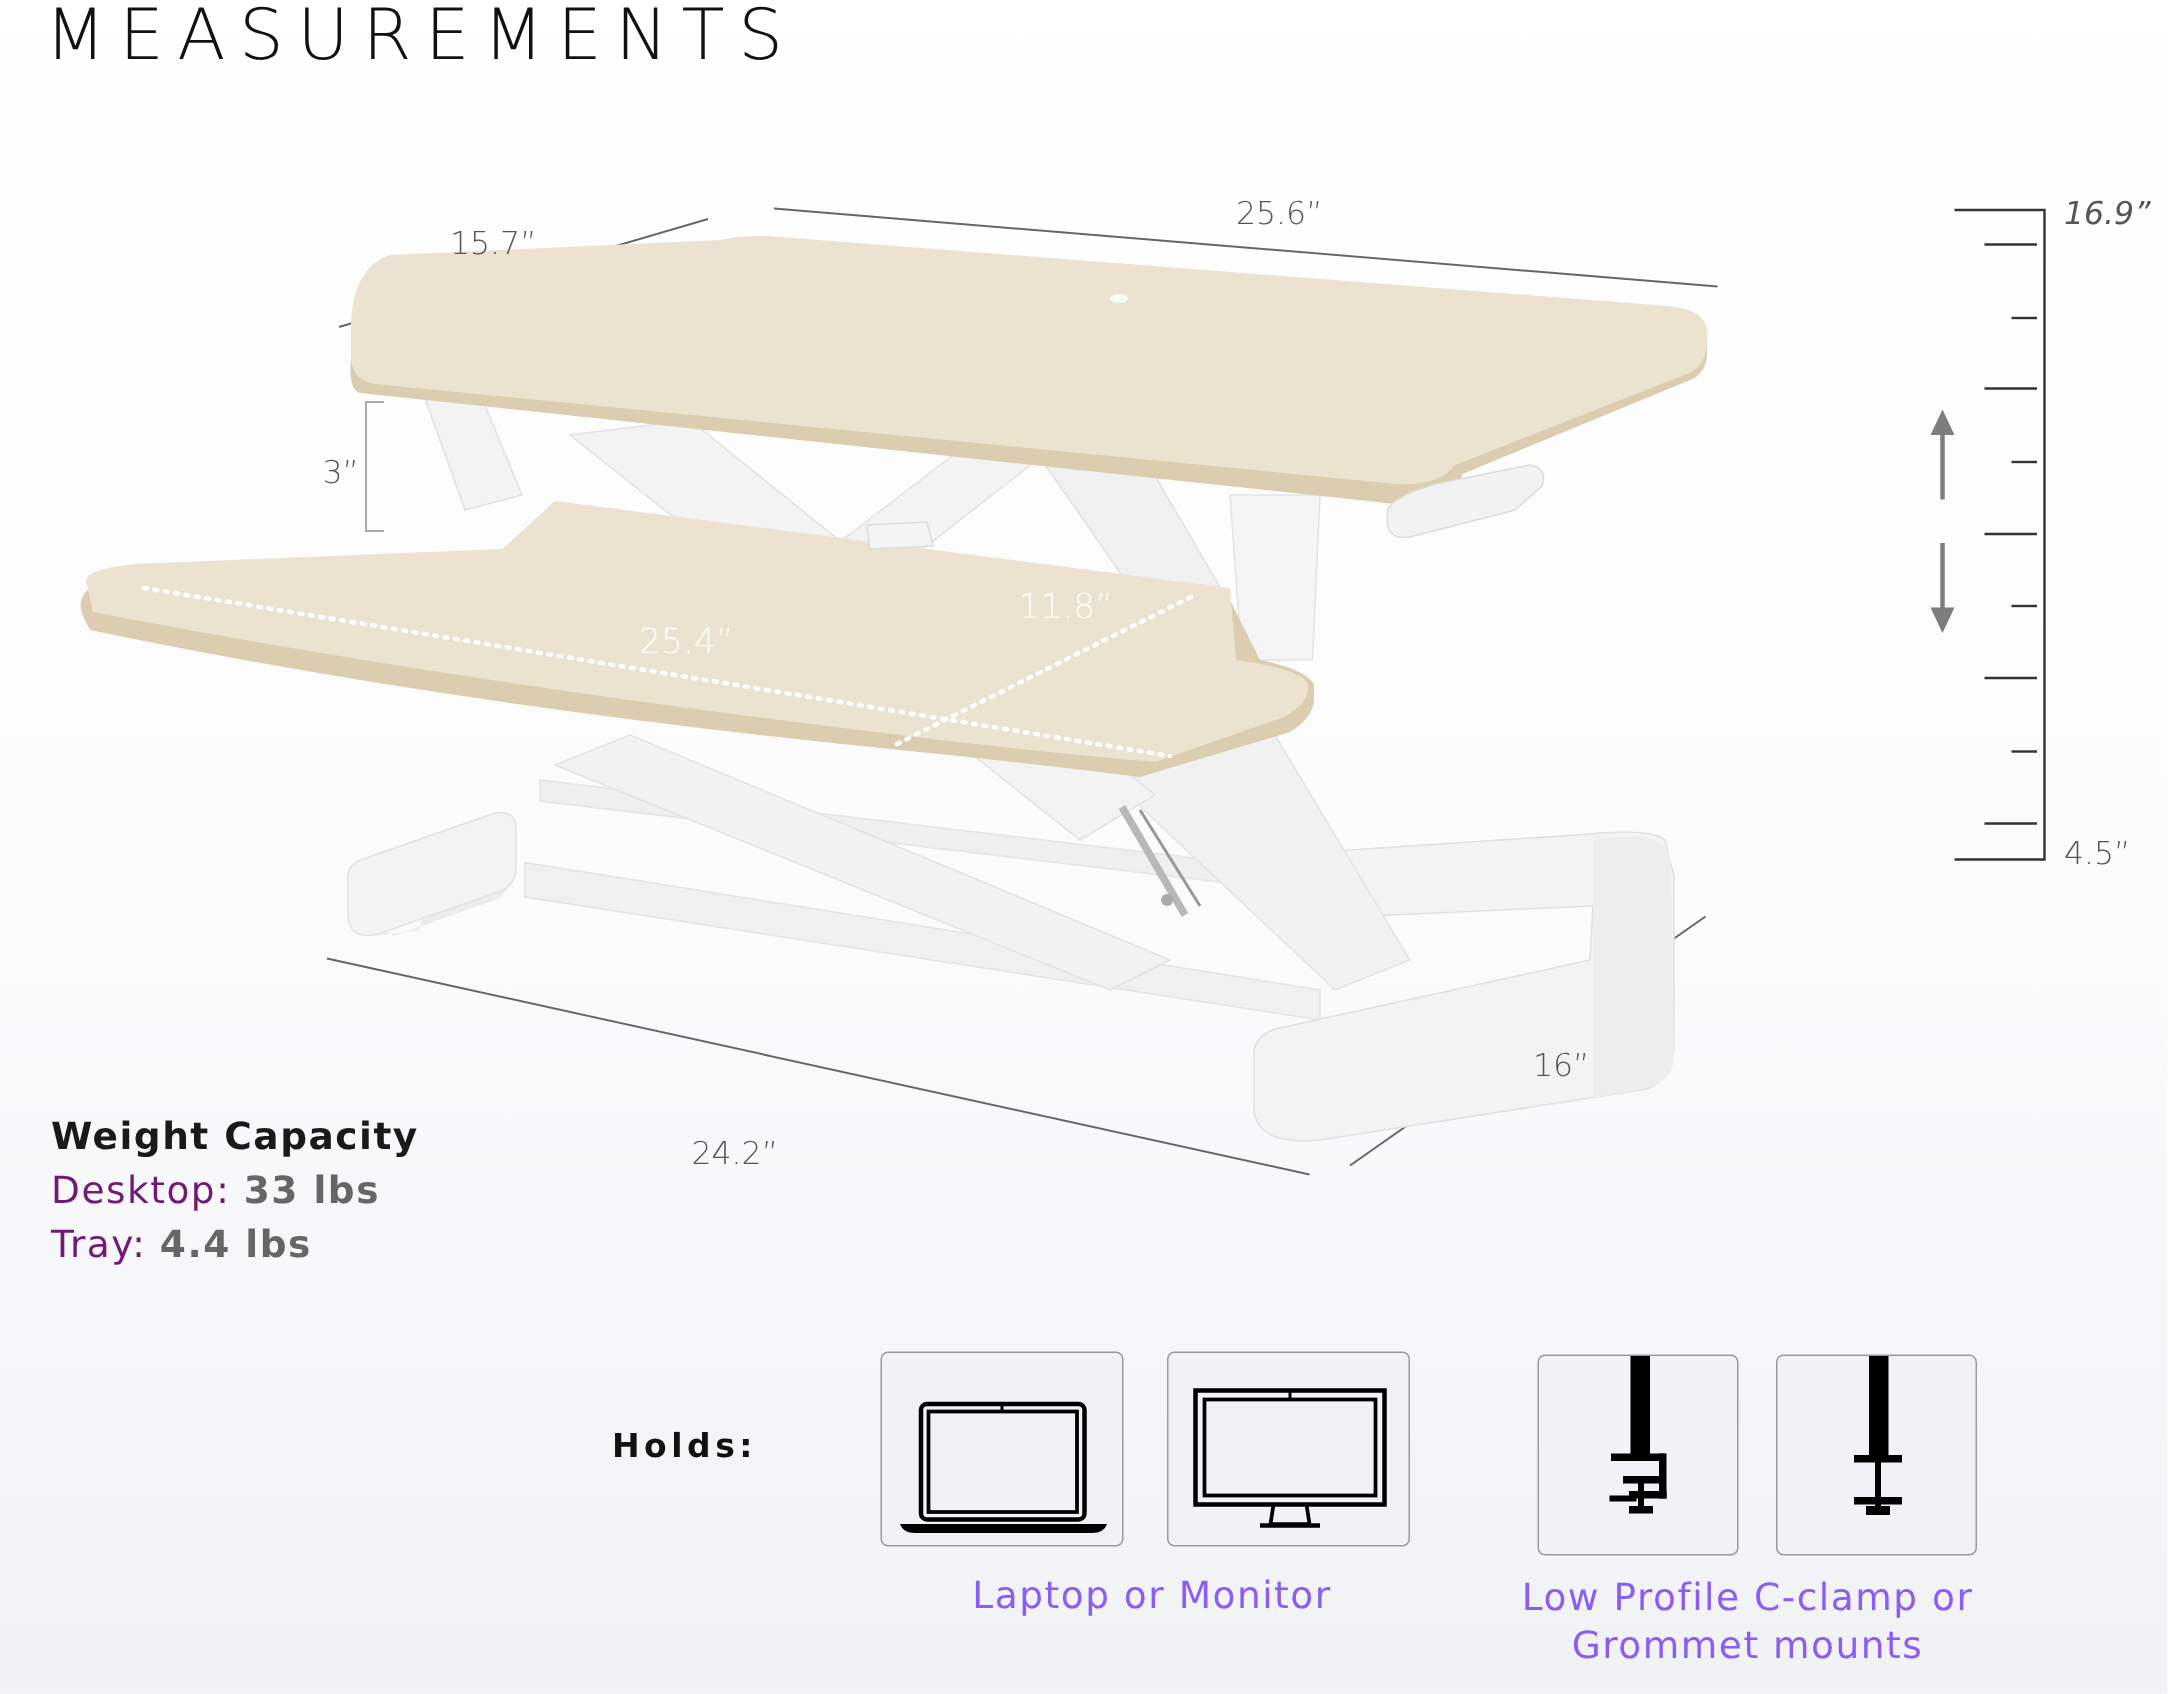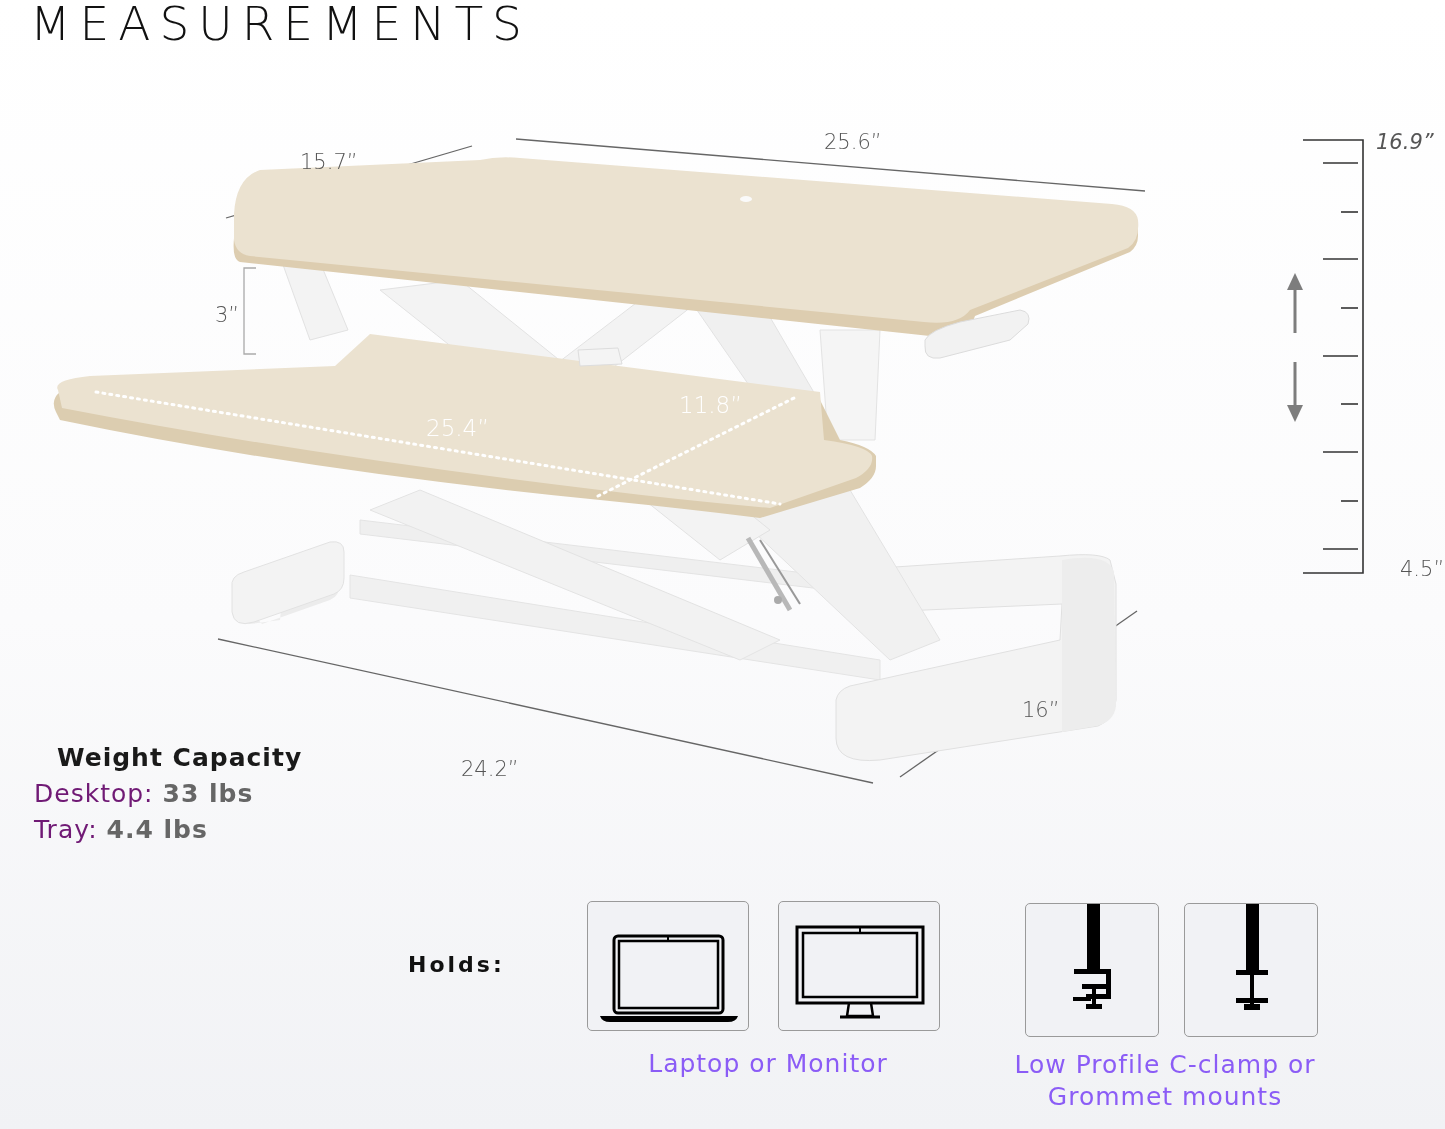--- a/index.html
+++ b/index.html
@@ -10,21 +10,21 @@
     }
     .title {
       position: absolute; left: 30px; top: -4px;
       font-size: 47px; letter-spacing: 9px; font-weight: 300; color: #111;
       font-family: "DejaVu Sans", sans-serif;
     }
     .dim { position: absolute; font-family: "DejaVu Sans", sans-serif; color: #555; font-size: 21px; font-weight: 300; }
     .dim.white { color: #fff; font-size: 23px; }
     svg.art { position: absolute; left: 0; top: 0; }
     .wc { position: absolute; left: 34px; top: 740px; font-size: 25px; line-height: 36px; letter-spacing: 1px; }
-    .wc .h { font-weight: bold; color: #1a1a1a; margin-left: 23px; }
+    .wc .h { font-weight: bold; color: #1a1a1a; }
     .wc .lbl { color: #701a75; }
     .wc .val { color: #666; font-weight: 700; }
     .holds { position: absolute; left: 408px; top: 952px; font-size: 22px; font-weight: bold; letter-spacing: 3px; color: #111; }
     .card {
       position: absolute; width: 162px; height: 130px; border: 1.5px solid #9a9a9a;
       border-radius: 5px; background: #f1f2f5; box-sizing: border-box;
     }
     .card svg { position: absolute; left: 0; top: 0; }
     .caption { position: absolute; font-size: 25px; color: #8b5cf6; text-align: center; letter-spacing: 1px; line-height: 32px; }
   </style>
@@ -94,21 +94,21 @@
 </svg>
 
 <div class="dim" style="left:300px;top:150px;">15.7”</div>
 <div class="dim" style="left:824px;top:130px;">25.6”</div>
 <div class="dim" style="left:215px;top:303px;">3”</div>
 <div class="dim white" style="left:426px;top:415px;">25.4”</div>
 <div class="dim white" style="left:679px;top:392px;">11.8”</div>
 <div class="dim" style="left:461px;top:757px;">24.2”</div>
 <div class="dim" style="left:1022px;top:698px;">16”</div>
 <div class="dim" style="left:1376px;top:130px;font-style:italic;">16.9”</div>
-<div class="dim" style="left:1376px;top:557px;margin-left:24px;">4.5”</div>
+<div class="dim" style="left:1376px;top:557px;">4.5”</div>
 
 <div class="wc">
   <div class="h">Weight Capacity</div>
   <div><span class="lbl">Desktop:</span> <span class="val">33 lbs</span></div>
   <div><span class="lbl">Tray:</span> <span class="val">4.4 lbs</span></div>
 </div>
 
 <div class="holds">Holds:</div>
 
 <div class="card" style="left:587px;top:901px;">

